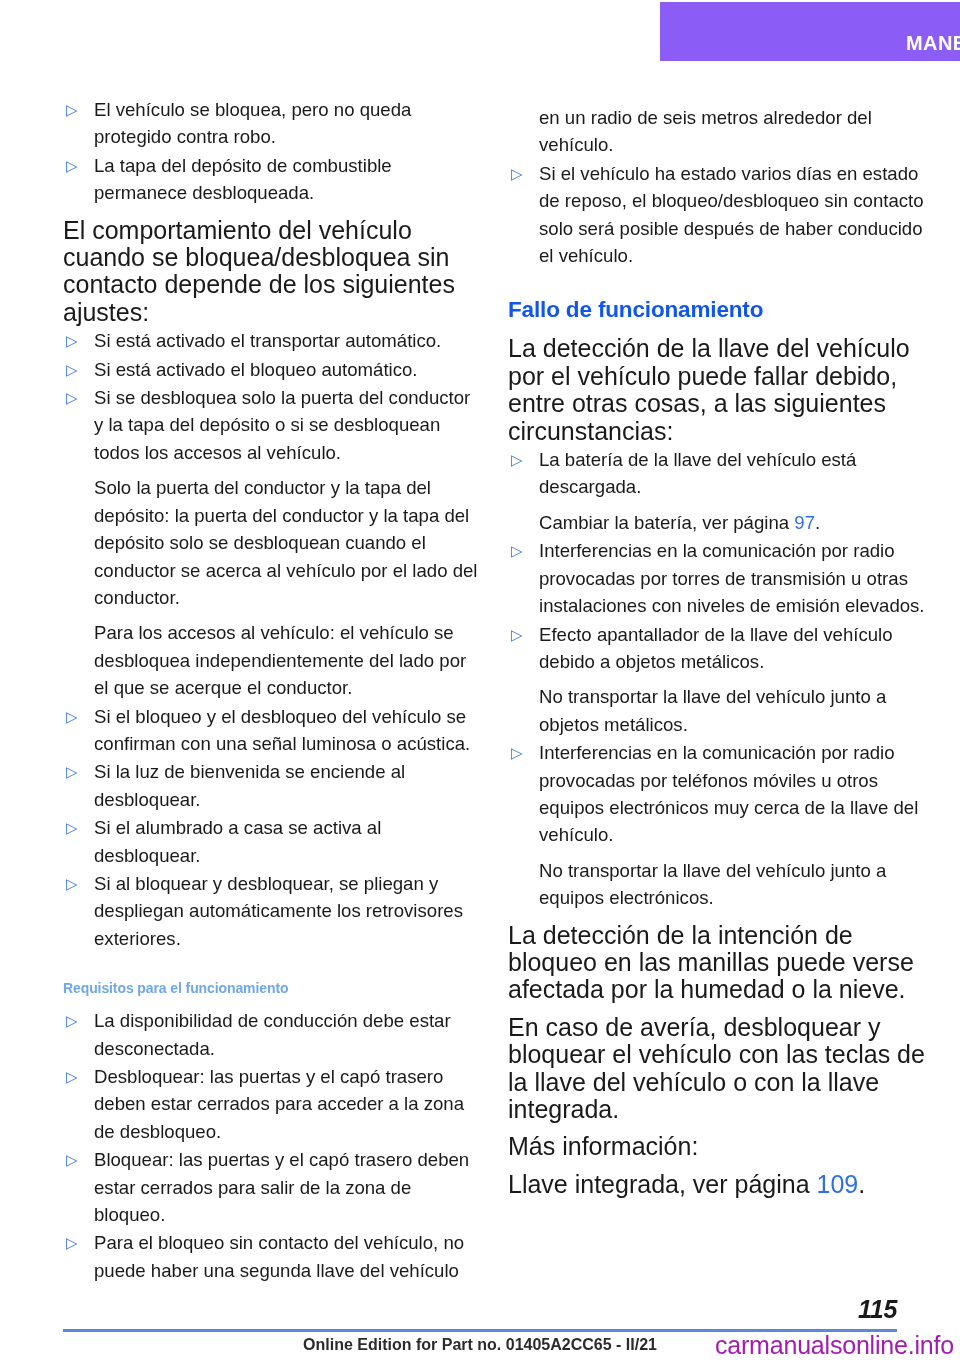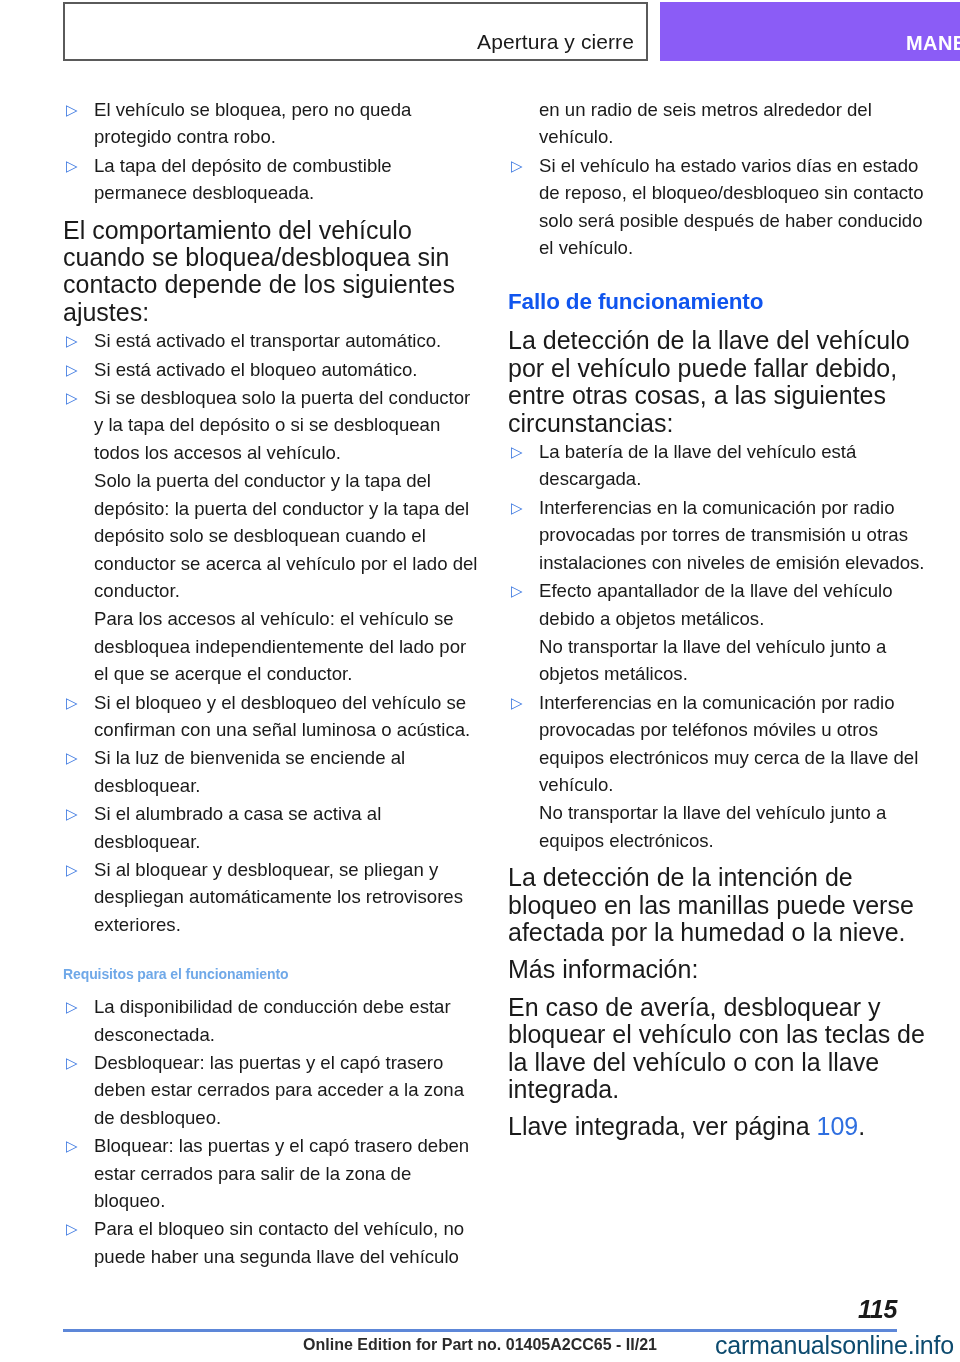--- a/index.html
+++ b/index.html
@@ -101,21 +101,21 @@
     width: 14px;
     line-height: 27.4px;
     color: #3c78e0;
     font-size: 15px;
   }
   .sub {
     padding-left: 31px;
     font-size: 18.6px;
     line-height: 27.4px;
     color: #1a1a1a;
-    margin: 0 0 1px 0;
+    margin: 8px 0 1px 0;
   }
 
   
   .h-main {
     font-size: 22.5px;
     font-weight: bold;
     color: #1055ee;
     line-height: 30px;
     margin: 26px 0 5px 0;
     letter-spacing: -0.15px;
@@ -159,32 +159,29 @@
     font-size: 16px;
     font-weight: bold;
     color: #2b2b2b;
     white-space: nowrap;
   }
   .watermark {
     position: absolute;
     right: 6px;
     top: 1331px;
     font-size: 25px;
-    color: #0c4a6e;
+    color: #a21caf;
     letter-spacing: -0.2px;
     white-space: nowrap;
   }
 </style>
 </head>
 <body>
 
 <div class="header">
-  <div class="header-box">
-    <div class="header-chapter">Apertura y cierre</div>
-  </div>
   <div class="header-tab">
     <div class="header-tab-label">MANEJO</div>
   </div>
 </div>
 
 <div class="columns">
   <div class="col col-left" id="col-left">
       <div class="bullet"><span class="tri">▷</span><span>El vehículo se bloquea, pero no queda protegido contra robo.</span></div>
       <div class="bullet"><span class="tri">▷</span><span>La tapa del depósito de combustible permanece desbloqueada.</span></div>
       <div class="para gap-top">El comportamiento del vehículo cuando se bloquea/desbloquea sin contacto depende de los siguientes ajustes:</div>
@@ -202,28 +199,29 @@
       <div class="bullet"><span class="tri">▷</span><span>Desbloquear: las puertas y el capó trasero deben estar cerrados para acceder a la zona de desbloqueo.</span></div>
       <div class="bullet"><span class="tri">▷</span><span>Bloquear: las puertas y el capó trasero deben estar cerrados para salir de la zona de bloqueo.</span></div>
       <div class="bullet"><span class="tri">▷</span><span>Para el bloqueo sin contacto del vehículo, no puede haber una segunda llave del vehículo</span></div>
     </div>
   <div class="col col-right" id="col-right">
       <div class="sub">en un radio de seis metros alrededor del vehículo.</div>
       <div class="bullet"><span class="tri">▷</span><span>Si el vehículo ha estado varios días en estado de reposo, el bloqueo/desbloqueo sin contacto solo será posible después de haber conducido el vehículo.</span></div>
       <div class="h-main">Fallo de funcionamiento</div>
       <div class="para gap-top">La detección de la llave del vehículo por el vehículo puede fallar debido, entre otras cosas, a las siguientes circunstancias:</div>
       <div class="bullet"><span class="tri">▷</span><span>La batería de la llave del vehículo está descargada.</span></div>
+      <div class="sub"><span>Cambiar la batería, ver página </span><span class="pageref">97</span><span>.</span></div>
       <div class="bullet"><span class="tri">▷</span><span>Interferencias en la comunicación por radio provocadas por torres de transmisión u otras instalaciones con niveles de emisión elevados.</span></div>
       <div class="bullet"><span class="tri">▷</span><span>Efecto apantallador de la llave del vehículo debido a objetos metálicos.</span></div>
       <div class="sub">No transportar la llave del vehículo junto a objetos metálicos.</div>
       <div class="bullet"><span class="tri">▷</span><span>Interferencias en la comunicación por radio provocadas por teléfonos móviles u otros equipos electrónicos muy cerca de la llave del vehículo.</span></div>
       <div class="sub">No transportar la llave del vehículo junto a equipos electrónicos.</div>
       <div class="para gap-top">La detección de la intención de bloqueo en las manillas puede verse afectada por la humedad o la nieve.</div>
+      <div class="para gap-top">En caso de avería, desbloquear y bloquear el vehículo con las teclas de la llave del vehículo o con la llave integrada.</div>
       <div class="para gap-top">Más información:</div>
-      <div class="para gap-top">En caso de avería, desbloquear y bloquear el vehículo con las teclas de la llave del vehículo o con la llave integrada.</div>
       <div class="para gap-top"><span>Llave integrada, ver página </span><span class="pageref">109</span><span>.</span></div>
     </div>
 </div>
 
 <div class="footer-rule"></div>
 <div class="page-number">115</div>
 <div class="edition-line">Online Edition for Part no. 01405A2CC65 - II/21</div>
 <div class="watermark">carmanualsonline.info</div>
 
 </body></html>

